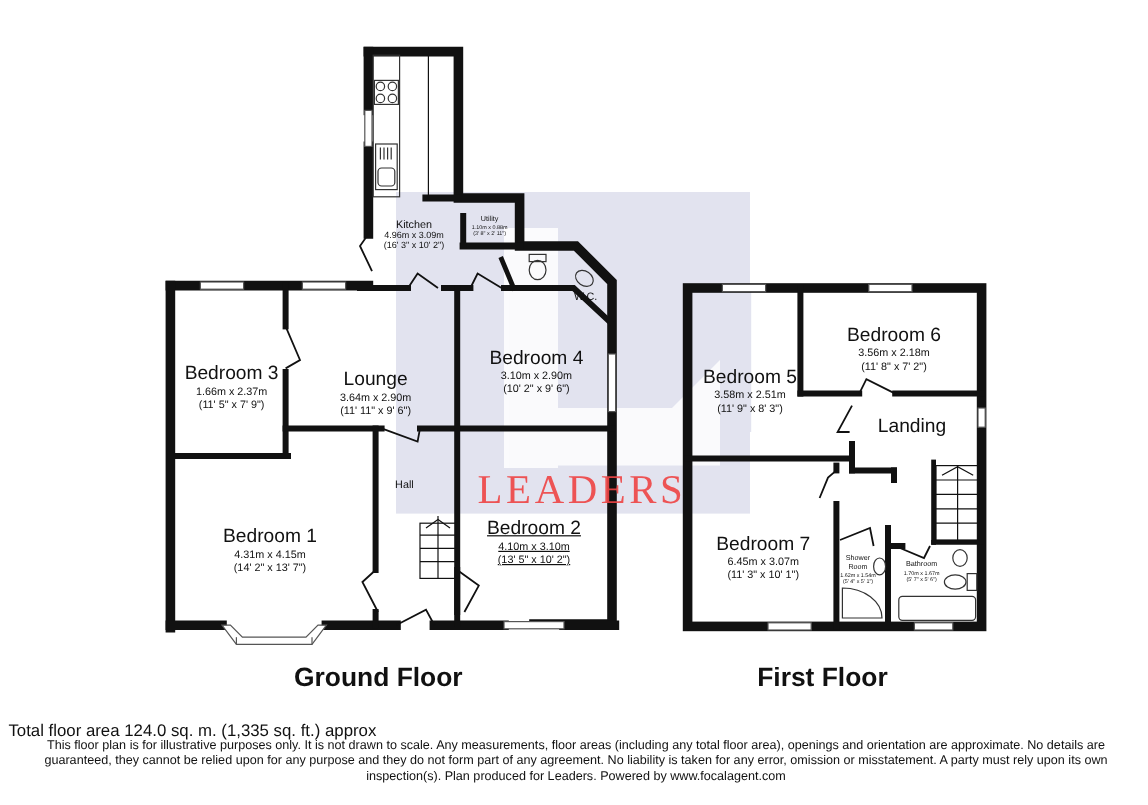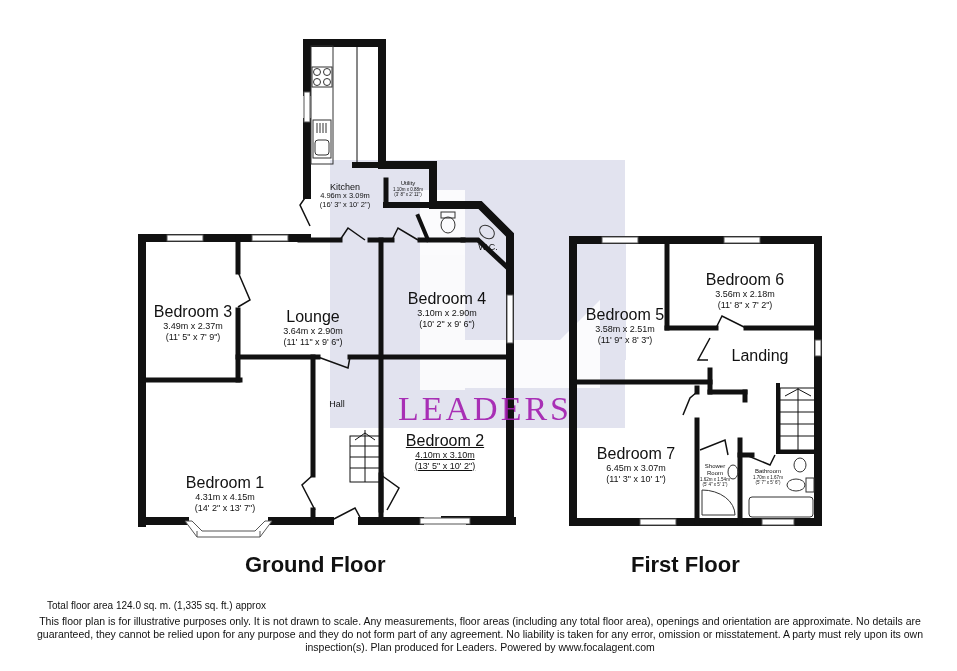--- a/index.html
+++ b/index.html
@@ -4,23 +4,23 @@
 <style>
   html, body { margin: 0; padding: 0; background: #ffffff; }
   body { width: 957px; height: 671px; position: relative; overflow: hidden; font-family: "Liberation Sans", sans-serif; color: #111; }
   #plan { position: absolute; left: 0; top: 0; width: 957px; height: 671px; }
   .lbl { position: absolute; text-align: center; white-space: nowrap; line-height: 1.15; }
   .room-name { font-size: 16px; display: block; }
   .room-dim { font-size: 9px; display: block; }
   .tiny .room-name { font-size: 6px; }
   .tiny .room-dim { font-size: 4.5px; }
   .floor-title { position: absolute; font-size: 22px; font-weight: bold; white-space: nowrap; }
-  .total { position: absolute; left: 7px; top: 600px; font-size: 10px; white-space: nowrap; margin-left: 40px; }
+  .total { position: absolute; left: 7px; top: 600px; font-size: 14px; white-space: nowrap; }
   .disclaimer { position: absolute; left: 10px; top: 615px; width: 940px; font-size: 10.5px; line-height: 13px; text-align: center; }
-  .watermark-text { position: absolute; left: 398px; top: 390px; font-family: "Liberation Serif", serif; font-size: 34px; letter-spacing: 3px; color: #a21caf; opacity: 0.9; }
+  .watermark-text { position: absolute; left: 398px; top: 390px; font-family: "Liberation Serif", serif; font-size: 34px; letter-spacing: 3px; color: #ef4444; opacity: 0.9; }
 </style>
 </head>
 <body>
 
 <svg id="plan" viewBox="0 0 957 671" xmlns="http://www.w3.org/2000/svg">
 
   <g fill="#e2e3ef">
     <rect x="330" y="160" width="295" height="268"></rect>
     <rect x="560" y="240" width="66" height="120" fill="#e2e3ef"></rect>
   </g>
@@ -188,32 +188,32 @@
 <div class="lbl" style="left:473px;top:242px;width:30px;">
   <span class="room-name" style="font-size:9px">W.C.</span>
 </div>
 <div class="lbl" style="left:248px;top:291px;width:130px;margin-top:17px;">
   <span class="room-name">Lounge</span>
   <span class="room-dim">3.64m x 2.90m</span>
   <span class="room-dim">(11' 11" x 9' 6")</span>
 </div>
 <div class="lbl" style="left:148px;top:303px;width:90px;">
   <span class="room-name">Bedroom 3</span>
-  <span class="room-dim">3.49m x 2.37m</span>
+  <span class="room-dim">1.66m x 2.37m</span>
   <span class="room-dim">(11' 5" x 7' 9")</span>
 </div>
 <div class="lbl" style="left:392px;top:290px;width:110px;">
   <span class="room-name">Bedroom 4</span>
   <span class="room-dim">3.10m x 2.90m</span>
   <span class="room-dim">(10' 2" x 9' 6")</span>
 </div>
 <div class="lbl" style="left:322px;top:399px;width:30px;">
   <span class="room-name" style="font-size:9px">Hall</span>
 </div>
-<div class="lbl" style="left:170px;top:439px;width:110px;margin-top:35px;">
+<div class="lbl" style="left:170px;top:439px;width:110px;">
   <span class="room-name">Bedroom 1</span>
   <span class="room-dim">4.31m x 4.15m</span>
   <span class="room-dim">(14' 2" x 13' 7")</span>
 </div>
 <div class="lbl" style="left:390px;top:432px;width:110px;text-decoration:underline;">
   <span class="room-name">Bedroom 2</span>
   <span class="room-dim">4.10m x 3.10m</span>
   <span class="room-dim">(13' 5" x 10' 2")</span>
 </div>
 

